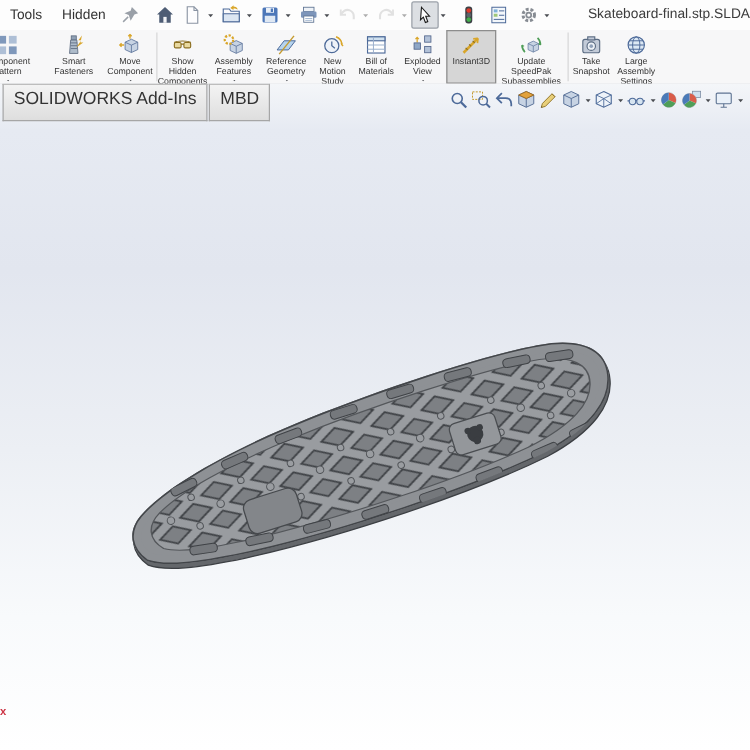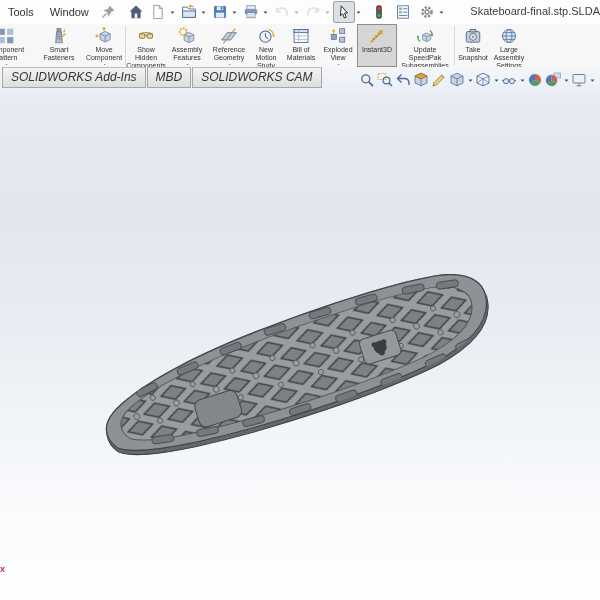--- a/index.html
+++ b/index.html
@@ -23,21 +23,21 @@
           border-bottom:1px solid #c9cdd2;display:flex;align-items:stretch;overflow:hidden;}
   .rbtn{display:flex;flex-direction:column;align-items:center;padding-top:2px;box-sizing:border-box;
         font-size:7px;line-height:8px;text-align:center;color:#333;flex:0 0 auto;border:1px solid transparent;}
   .rbtn.pressed{background:#d6d6d6;border:1px solid #8d8d8d;}
   .rlabel{white-space:pre-line;margin-top:1px;}
   .rsep{width:1px;background:#d8d8d8;margin:2px 1px;flex:0 0 auto;}
   .rcaret{margin-top:1px;}
   
   .tabstrip{position:absolute;top:67px;left:2px;display:flex;z-index:5;}
   .cmtab{border:1px solid #a6a6a6;border-top:1px solid #bdbdbd;background:linear-gradient(#f3f3f3,#dedede);
-         font-size:12px;color:#333;padding:2px 8px 3px 8px;margin-right:1px;white-space:nowrap;font-style:italic;}
+         font-size:14px;color:#333;padding:2px 8px 10px 8px;margin-right:1px;white-space:nowrap;}
   
   .headsup{position:absolute;top:71px;right:4px;display:flex;align-items:center;z-index:5;}
   .hbtn{width:18px;height:18px;display:flex;align-items:center;justify-content:center;}
   .hcaret{width:8px;height:18px;display:flex;align-items:center;justify-content:center;}
   
   .viewport{position:absolute;top:67px;left:0;width:600px;height:533px;
     background:linear-gradient(180deg,#f4f6f9 0%,#e6eaf2 7%,#e2e6ef 28%,#ecEFf4 55%,#f8fafc 80%,#ffffff 100%);}
   .origin-x{position:absolute;left:0px;top:497px;color:#cc3344;font-size:9px;font-weight:bold;z-index:4;}
   svg.scene{position:absolute;top:0;left:0;}
 </style>
@@ -219,21 +219,21 @@
         <path d="M2 6.2c2-1.4 10-1.4 12 0" stroke="#8a6d1f" stroke-width=".8" fill="none"></path>
         <rect x="2.2" y="6.2" width="4.8" height="3.8" rx="1" fill="#e9d9a0" stroke="#8a6d1f" stroke-width=".8"></rect>
         <rect x="9" y="6.2" width="4.8" height="3.8" rx="1" fill="#e9d9a0" stroke="#8a6d1f" stroke-width=".8"></rect>
         <path d="M7 7.4h2" stroke="#8a6d1f" stroke-width=".8"></path>
       </g>
   </defs>
 </svg>
 
 <div class="menubar">
   <span class="menu-item">Tools</span>
-  <span class="menu-item">Window</span>
+  <span class="menu-item">Hidden</span>
   <span class="tbtn">
       <svg class="i16" viewBox="0 0 16 16">
         <use href="#sym-pin"></use>
       </svg>
     </span>
   <div class="tb">
     <span class="tbtn">
         <svg class="i16" viewBox="0 0 16 16">
           <use href="#sym-house"></use>
         </svg>
@@ -558,21 +558,20 @@
         </g>
       </g>
     </g>
   </svg>
   <span class="origin-x">x</span>
 </div>
 
 <div class="tabstrip">
   <span class="cmtab">SOLIDWORKS Add-Ins</span>
   <span class="cmtab">MBD</span>
-  <span class="cmtab">SOLIDWORKS CAM</span>
 </div>
 
 <div class="headsup">
   <span class="hbtn">
       <svg class="i16" viewBox="0 0 16 16">
         <use href="#sym-zoomfit"></use>
       </svg>
     </span>
   <span class="hbtn">
       <svg class="i16" viewBox="0 0 16 16">

